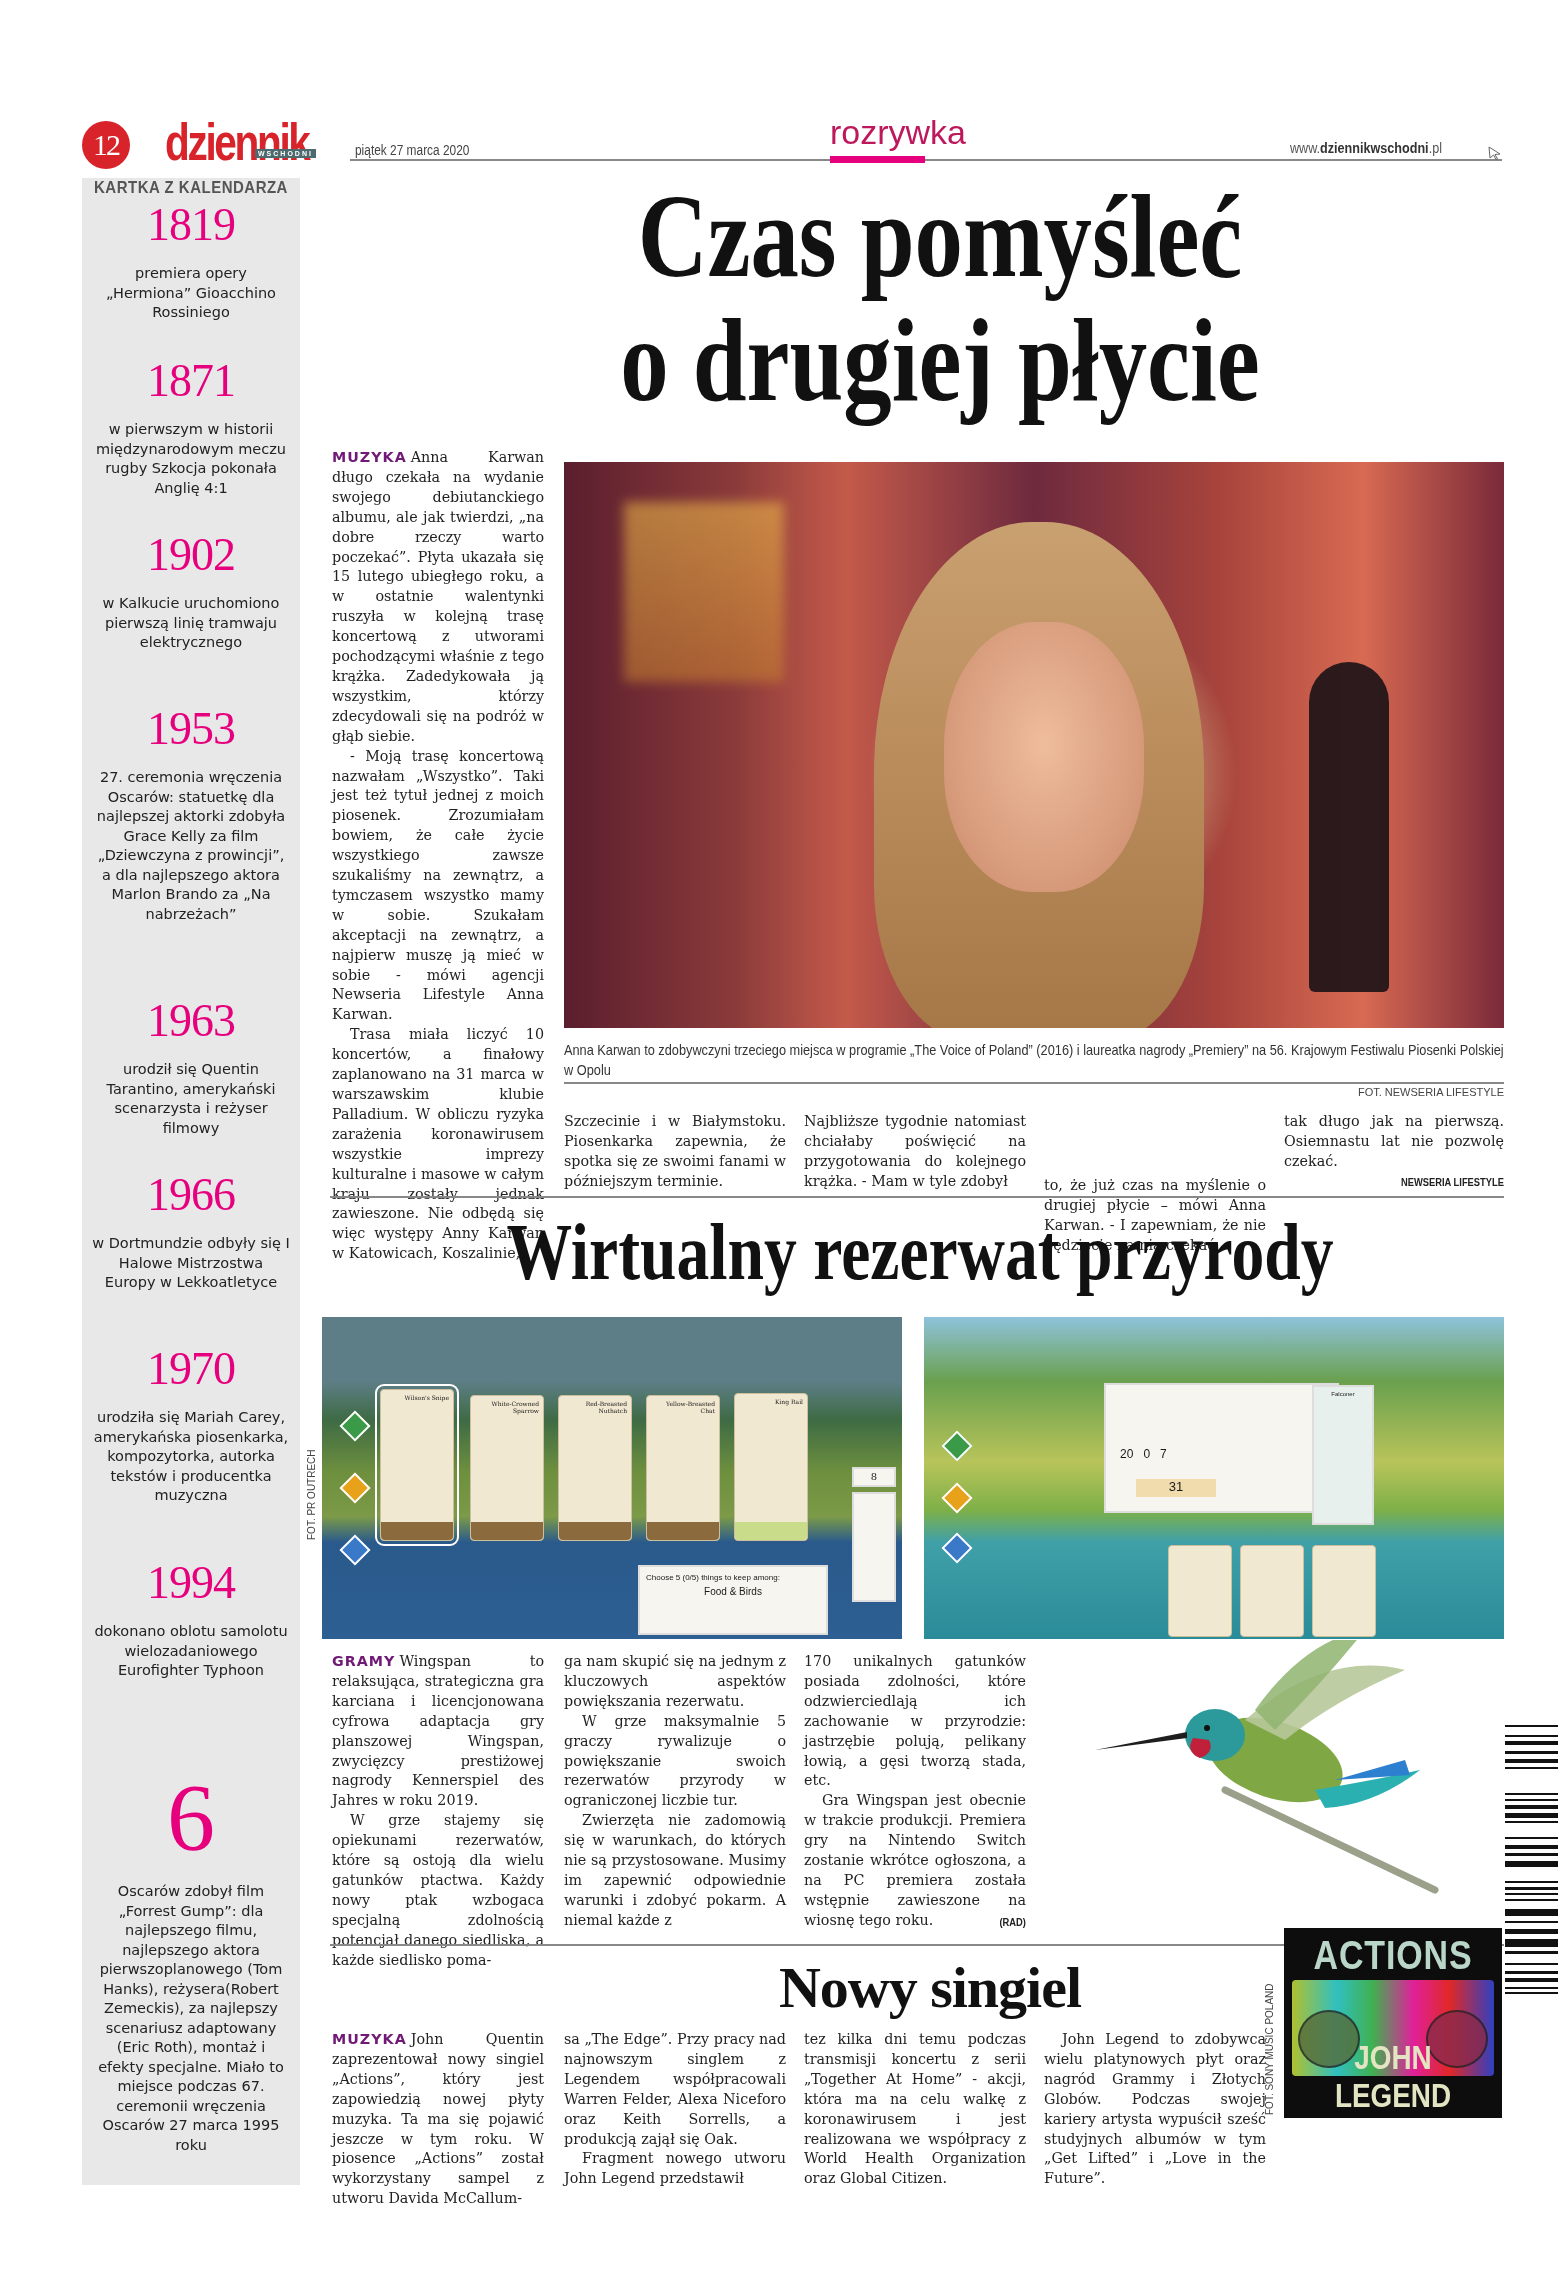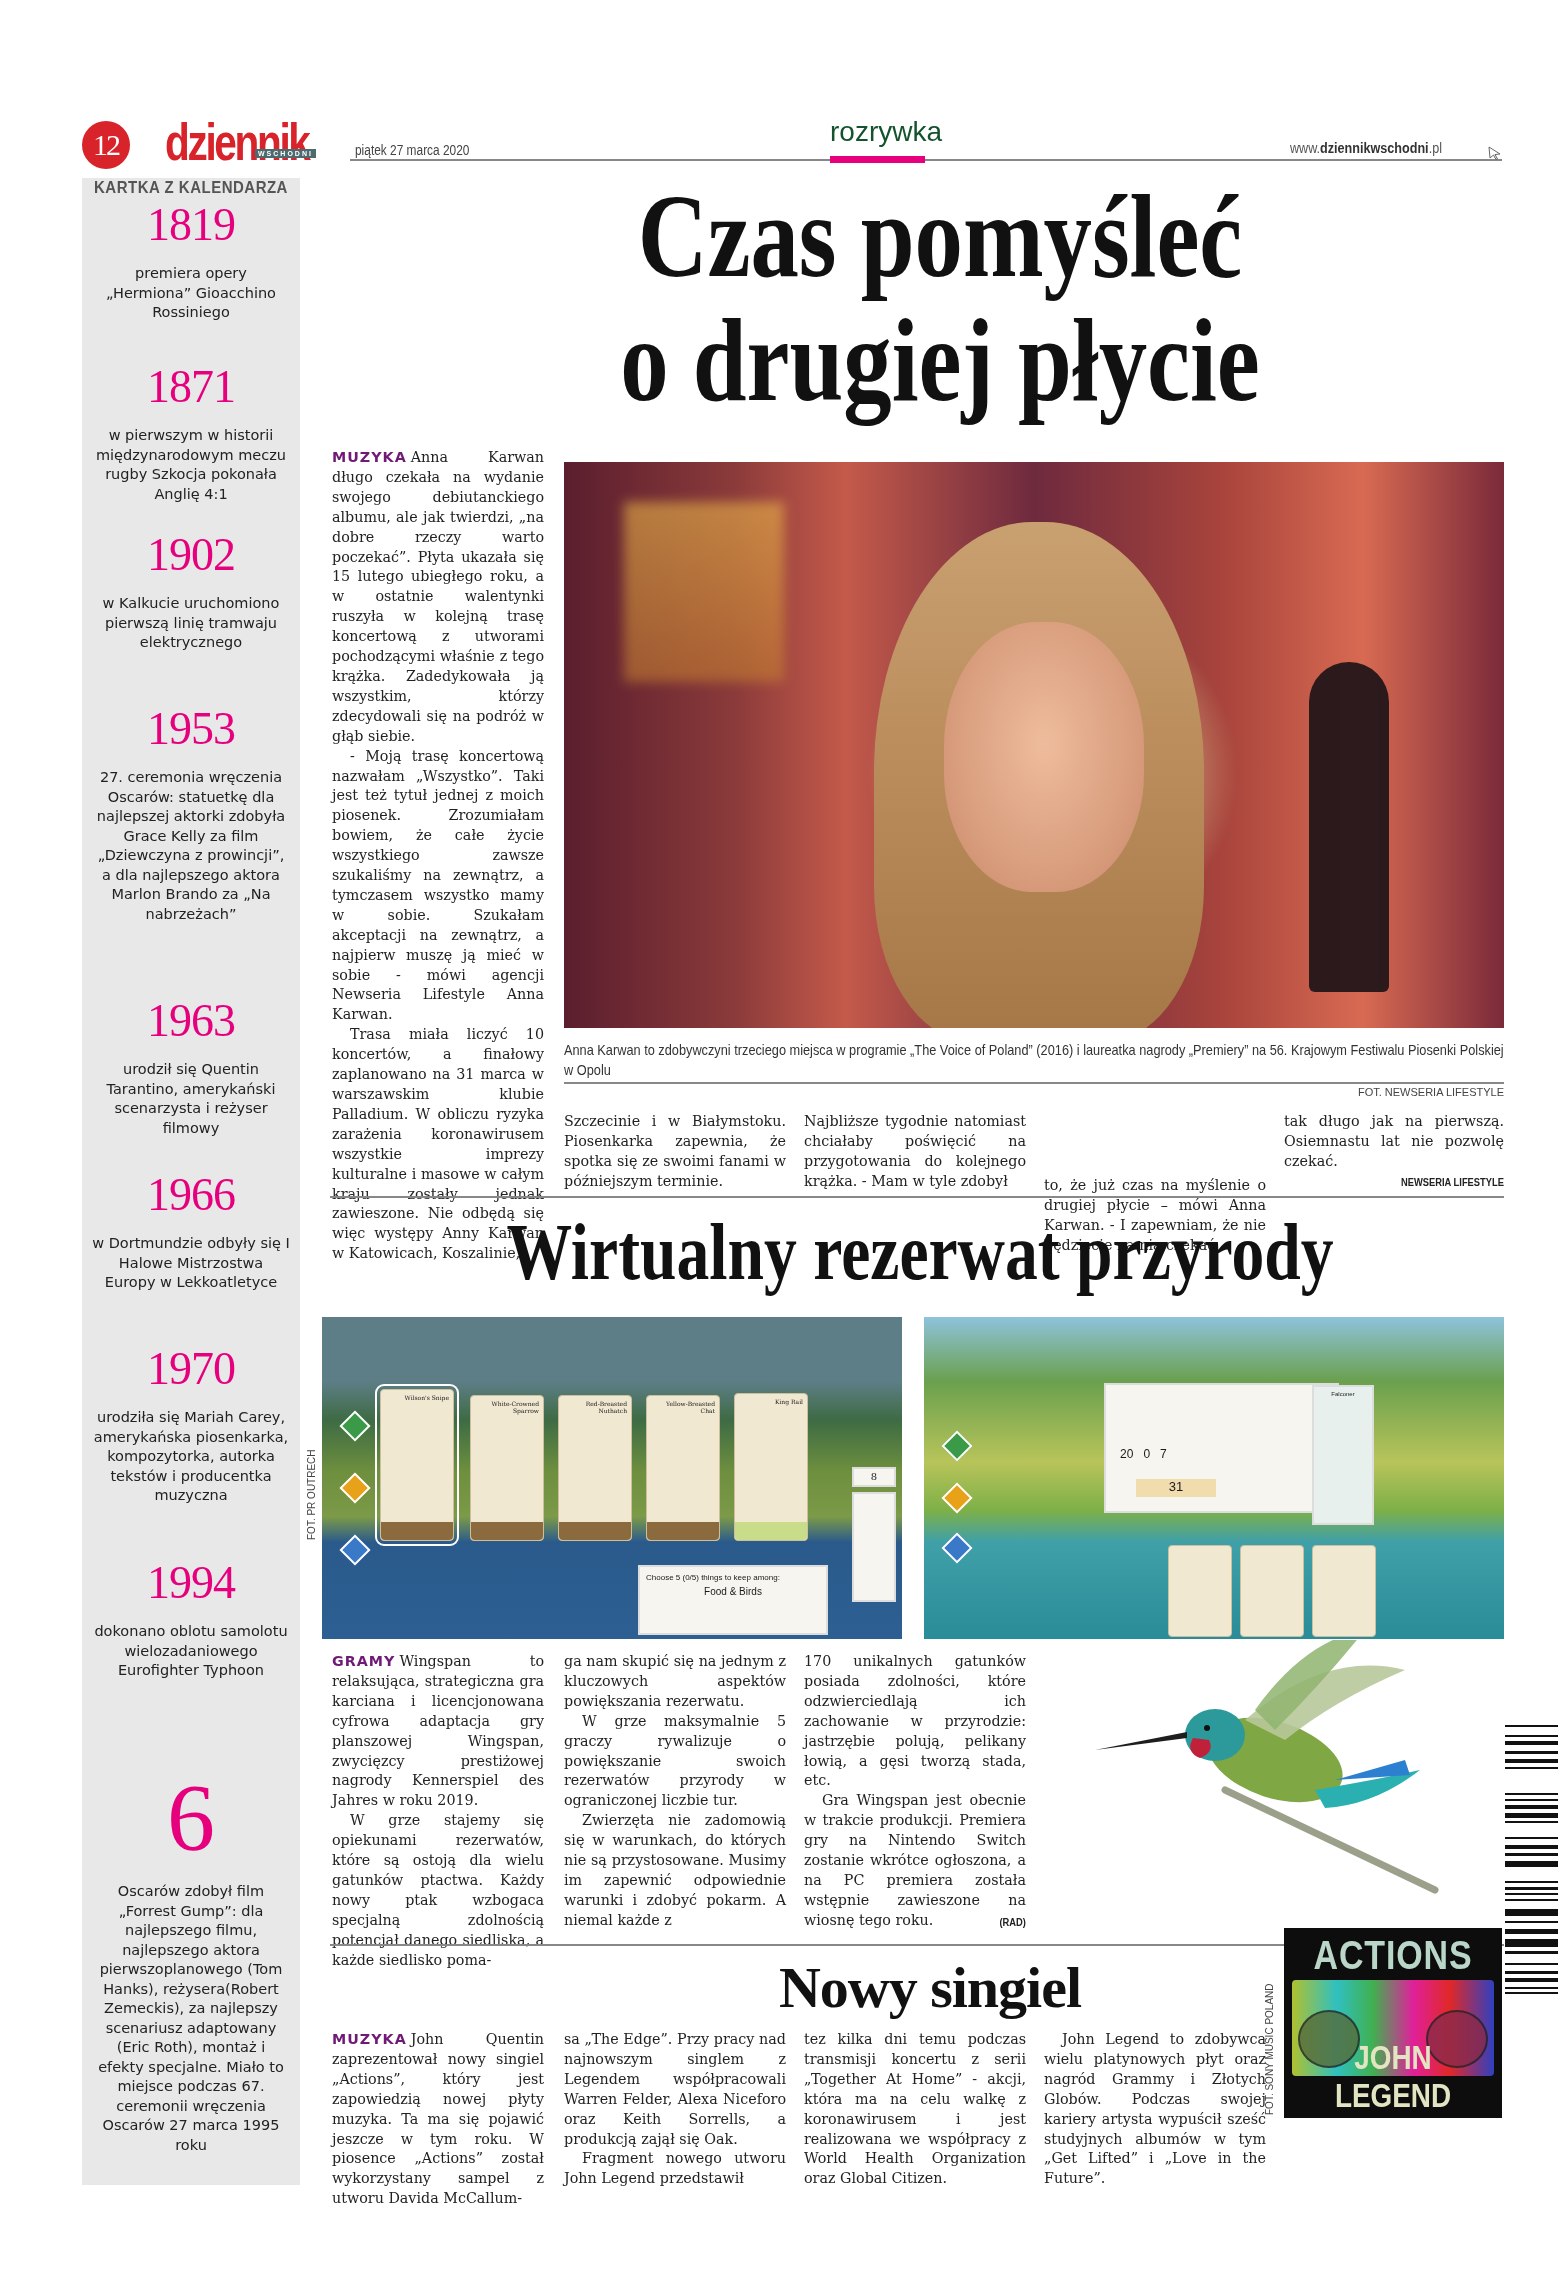--- a/index.html
+++ b/index.html
@@ -9,21 +9,21 @@
 
   
   .page-num { left: 82px; top: 121px; width: 48px; height: 48px; border-radius: 50%; background: #d8232a; color: #fff;
     font-family: "Liberation Serif", serif; font-size: 30px; line-height: 48px; text-align: center; letter-spacing: -2px; }
   .logo { left: 165px; top: 112px; font-family: "Liberation Sans", sans-serif; font-weight: bold; font-size: 52px; color: #d8232a;
     letter-spacing: -3px; transform: scaleX(0.78); transform-origin: left top; line-height: 60px; }
   .logo-sub { left: 255px; top: 149px; background: #4d6a6e; color: #fff; font-family: "Liberation Sans", sans-serif;
     font-size: 7px; font-weight: bold; letter-spacing: 2px; padding: 1px 3px; }
   .header-date { left: 355px; top: 142px; font-family: "Liberation Sans", sans-serif; font-size: 14px; color: #444; transform: scaleX(0.85); transform-origin: left top; }
   .header-rule { left: 350px; top: 159px; width: 1152px; height: 2px; background: #888; }
-  .section-tag { left: 830px; top: 112px; font-family: "Liberation Sans", sans-serif; font-size: 28px; color: #14532d; font-weight: 300; line-height: 40px; }
+  .section-tag { left: 830px; top: 112px; font-family: "Liberation Sans", sans-serif; font-size: 34px; color: #be185d; font-weight: 300; line-height: 40px; }
   .section-bar { left: 830px; top: 156px; width: 95px; height: 7px; background: #e6007e; }
   .site-url { left: 1290px; top: 140px; font-family: "Liberation Sans", sans-serif; font-size: 14px; color: #555; transform: scaleX(0.9); transform-origin: left top; }
   .site-url b { color: #333; }
   .cursor-icon { left: 1488px; top: 146px; width: 14px; height: 14px; }
 
   
   .sidebar { left: 82px; top: 178px; width: 218px; height: 2007px; background: #e8e8e8; }
   .sidebar-title { position: absolute; left: 0; top: 0; width: 218px; text-align: center; font-family: "Liberation Sans", sans-serif;
     font-weight: bold; font-size: 15px; color: #555; letter-spacing: 0.5px; transform: scaleY(1.15); }
   .cal-entry { position: absolute; left: 0; width: 218px; text-align: center; }
@@ -104,21 +104,21 @@
     <path d="M1 1 L12 8 L7 8.5 L9.5 13 L8 13.5 L5.5 9 L2 12 Z" fill="none" stroke="#666" stroke-width="1"></path>
   </svg>
 
 <div class="abs sidebar">
   <div class="sidebar-title">KARTKA Z KALENDARZA</div>
 
   <div class="cal-entry" style="top:22px;">
     <div class="cal-year">1819</div>
     <div class="cal-text">premiera opery „Hermiona” Gioacchino Rossiniego</div>
   </div>
-  <div class="cal-entry" style="top:184px;">
+  <div class="cal-entry" style="top:178px;">
     <div class="cal-year">1871</div>
     <div class="cal-text">w pierwszym w historii międzynarodowym meczu rugby Szkocja pokonała Anglię 4:1</div>
   </div>
   <div class="cal-entry" style="top:352px;">
     <div class="cal-year">1902</div>
     <div class="cal-text">w Kalkucie uruchomiono pierwszą linię tramwaju elektrycznego</div>
   </div>
   <div class="cal-entry" style="top:526px;">
     <div class="cal-year">1953</div>
     <div class="cal-text">27. ceremonia wręczenia Oscarów: statuetkę dla najlepszej aktorki zdobyła Grace Kelly za film „Dziewczyna z prowincji”, a dla najlepszego aktora Marlon Brando za „Na nabrzeżach”</div>

